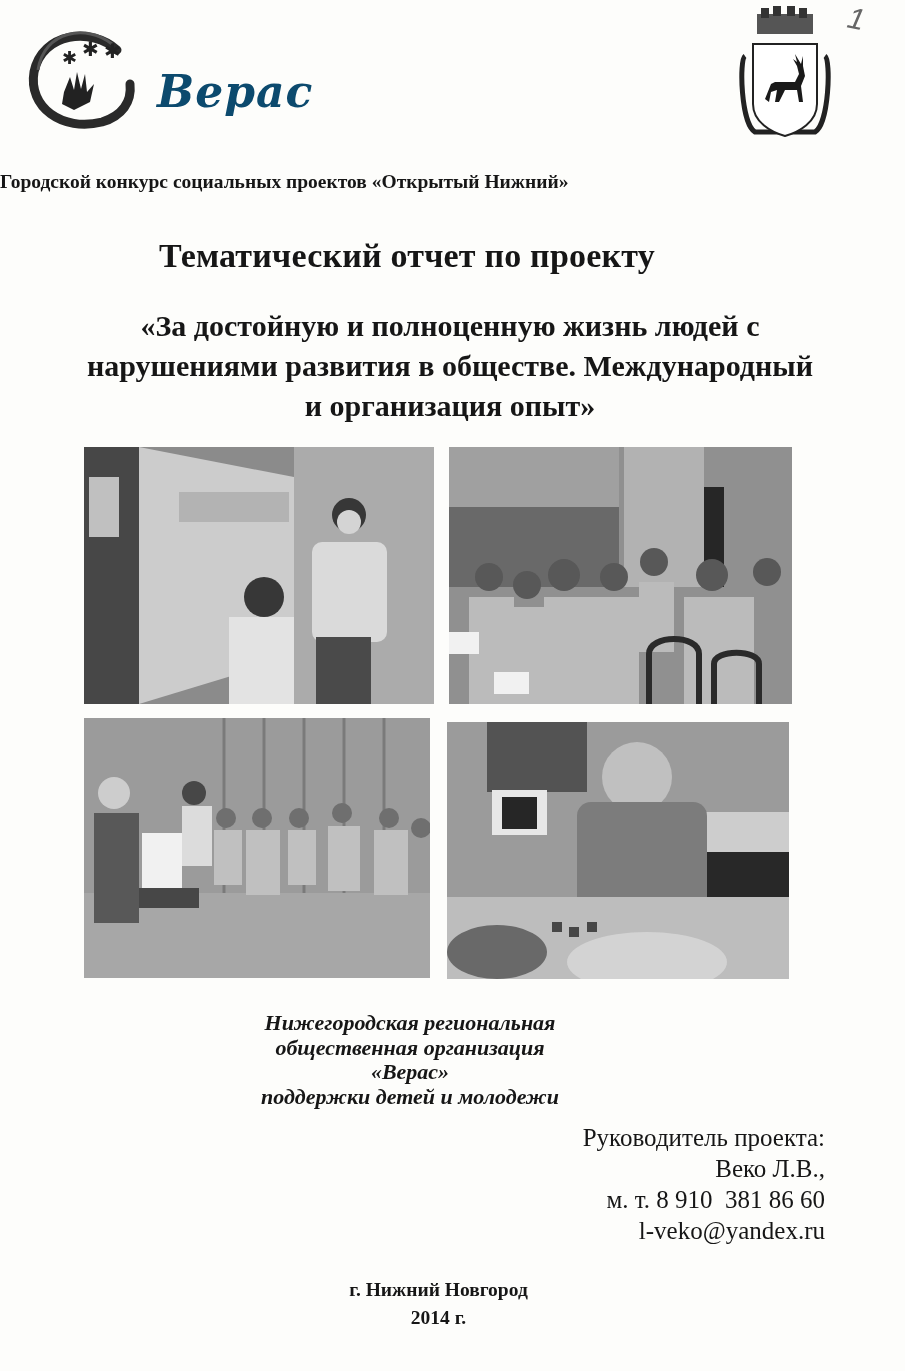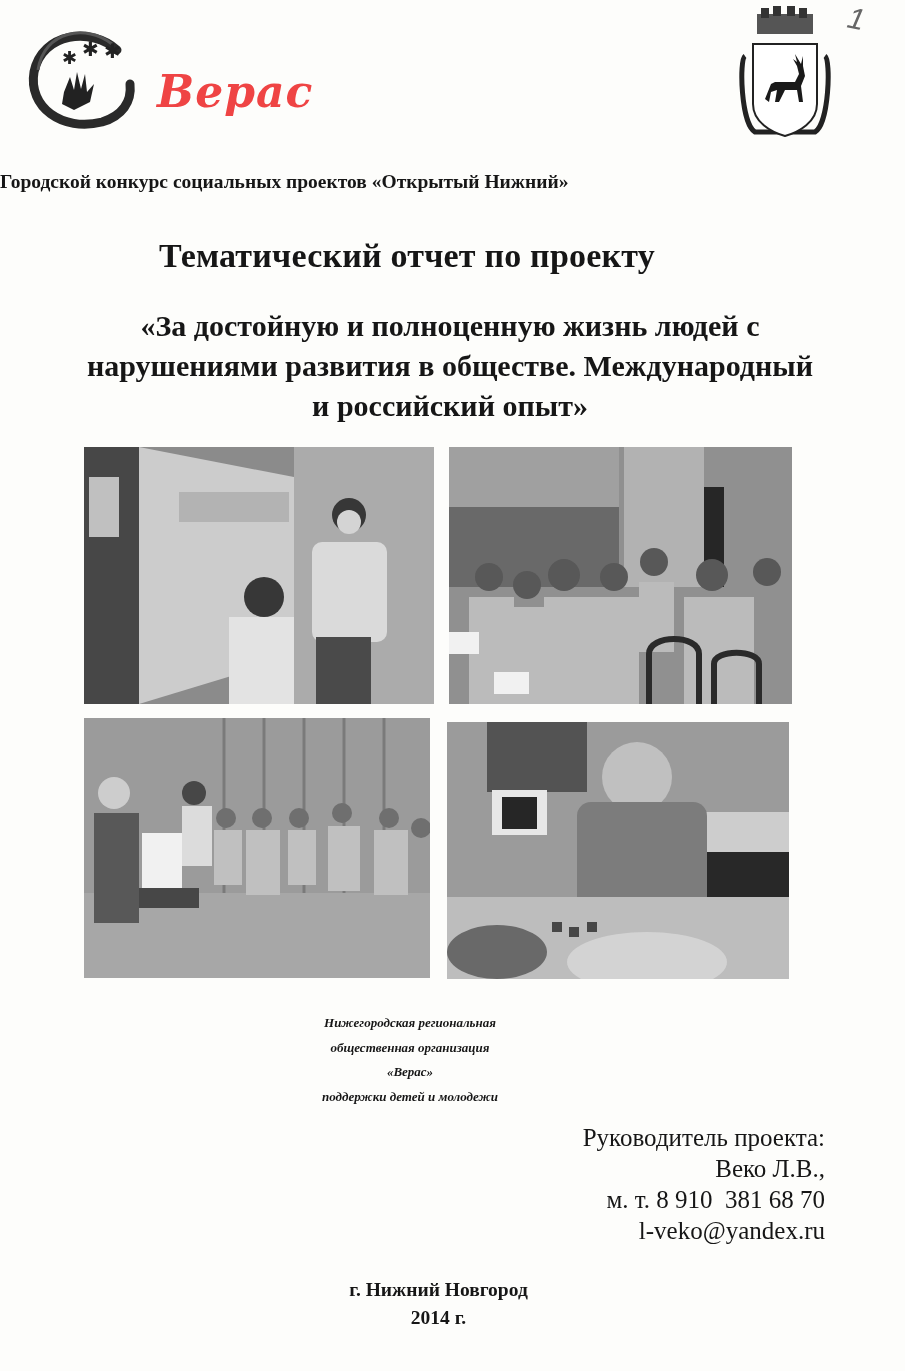--- a/index.html
+++ b/index.html
@@ -9,21 +9,21 @@
       font-family: "Liberation Serif", serif;
       color: #161616;
     }
     .abs { position: absolute; }
 
     
     .logo { left: 22px; top: 22px; width: 280px; height: 110px; }
     .logo-text {
       position: absolute; left: 135px; top: 44px;
       font-family: "DejaVu Serif", serif; font-style: italic; font-weight: bold;
-      font-size: 44px; letter-spacing: 1px; color: #ef4444;
+      font-size: 44px; letter-spacing: 1px; color: #0c4a6e;
     }
     .page-num {
       right: 40px; top: 2px; font-family: "Liberation Sans", sans-serif;
       font-size: 30px; color: #666; font-style: italic; transform: rotate(12deg);
     }
     .coat { left: 735px; top: 4px; width: 100px; height: 140px; }
 
     .competition {
       left: 0; width: 905px; top: 171px; 
       font-weight: bold; font-size: 19.5px;
@@ -38,21 +38,21 @@
     }
 
     .photo {
       overflow: hidden; background: #7a7a7a;
       filter: grayscale(1) contrast(1.05);
     }
     .photo svg { width: 100%; height: 100%; display: block; }
 
     .org {
       left: 230px; width: 360px; top: 1011px; text-align: center;
-      font-weight: bold; font-style: italic; font-size: 13px; line-height: 24.5px;
+      font-weight: bold; font-style: italic; font-size: 22px; line-height: 24.5px;
     }
     .contact {
       right: 80px; top: 1122px; text-align: right;
       font-weight: normal; font-size: 25px; line-height: 31px;
     }
     .footer {
       left: 0; width: 877px; top: 1276px; text-align: center;
       font-weight: bold; font-size: 19.5px; line-height: 28px;
     }
   </style>
@@ -84,21 +84,21 @@
     <path d="M18 40 h64 v60 c0 18, -18 28, -32 32 c-14 -4, -32 -14, -32 -32 z" fill="#fff" stroke="#222" stroke-width="2"></path>
     <path d="M30 95 L36 80 L40 78 L60 78 L64 70 L62 62 L58 55 L62 58 L60 50 L66 60 L68 52 L68 62 L70 72 L66 82 L68 98 L64 98 L62 86 L50 86 L44 98 L40 98 L42 86 L36 88 L34 98 Z" fill="#1a1a1a"></path>
   </svg>
 </div>
 
 <div class="abs competition">Городской конкурс социальных проектов «Открытый Нижний»</div>
 <div class="abs main-title">Тематический отчет по проекту</div>
 <div class="abs subtitle">
   <div>«За достойную и полноценную жизнь людей с</div>
   <div>нарушениями развития в обществе. Международный</div>
-  <div>и российский опыт»</div>
+  <div>и организация опыт»</div>
 </div>
 
 <div class="abs photo" style="left:84px;top:447px;width:350px;height:257px;">
   <svg viewBox="0 0 350 257" preserveAspectRatio="none">
     <rect width="350" height="257" fill="#8a8a8a"></rect>
     <rect x="0" y="0" width="55" height="257" fill="#4a4a4a"></rect>
     <rect x="5" y="30" width="30" height="60" fill="#bdbdbd"></rect>
     <polygon points="55,0 210,30 210,210 55,257" fill="#c8c8c8"></polygon>
     <rect x="95" y="45" width="110" height="30" fill="#9a9a9a" opacity="0.5"></rect>
     <rect x="210" y="0" width="140" height="257" fill="#a9a9a9"></rect>
@@ -204,20 +204,20 @@
 <div class="abs org">
   <div>Нижегородская региональная</div>
   <div>общественная организация</div>
   <div>«Верас»</div>
   <div>поддержки детей и молодежи</div>
 </div>
 
 <div class="abs contact">
   <div>Руководитель проекта:</div>
   <div>Веко Л.В.,</div>
-  <div style="white-space:pre">м. т. 8 910  381 68 70</div>
+  <div style="white-space:pre">м. т. 8 910  381 86 60</div>
   <div>l-veko@yandex.ru</div>
 </div>
 
 <div class="abs footer">
   <div>г. Нижний Новгород</div>
   <div>2014 г.</div>
 </div>
 
 </body></html>

